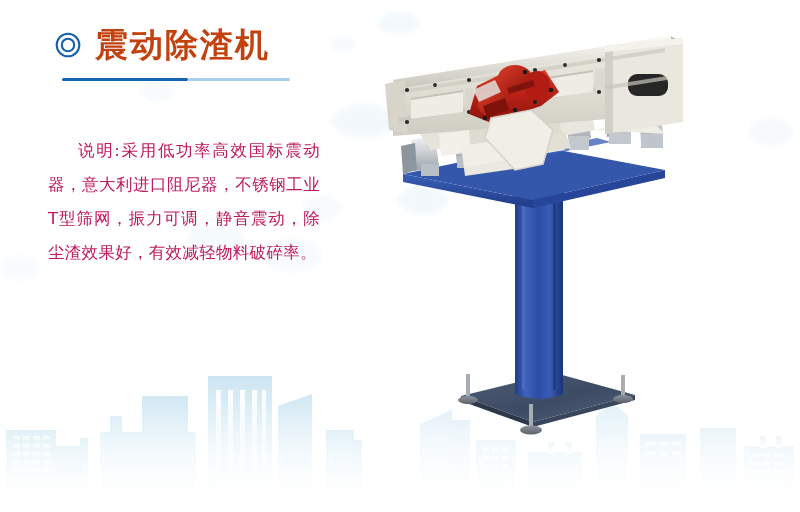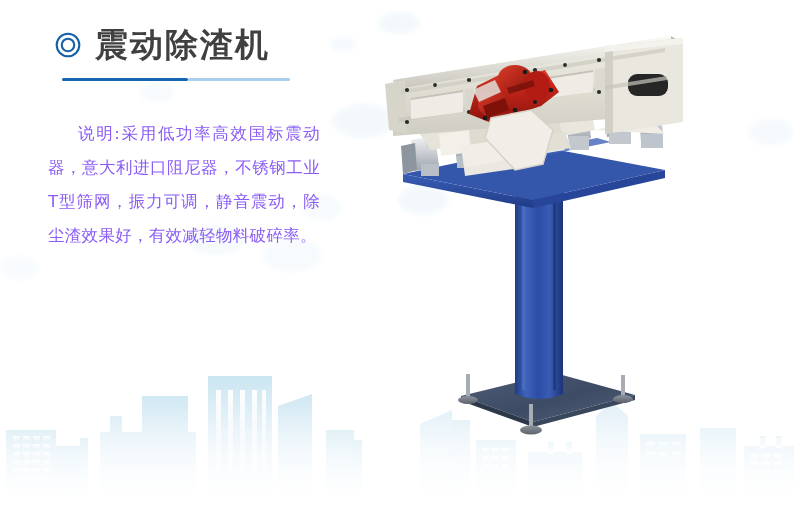--- a/index.html
+++ b/index.html
@@ -76,21 +76,21 @@
   }
   .ring-icon {
     width: 26px;
     height: 26px;
     flex: none;
     display: block;
   }
   .page-title {
     font-size: 33px;
     font-weight: bold;
-    color: #404040;
+    color: #c2410c;
     letter-spacing: 2px;
     line-height: 1;
     white-space: nowrap;
   }
   .title-rule {
     position: relative;
     margin-top: 17px;
     margin-left: 7px;
     width: 228px;
     height: 3px;
@@ -107,24 +107,24 @@
     left: 126px; top: 0;
     width: 102px; height: 3px;
     background: #a9cdea;
     border-radius: 2px;
   }
 
   
   .desc {
     position: absolute;
     left: 48px;
-    top: 100px;
+    top: 117px;
     width: 272px;
     font-size: 16.5px;
-    color: #8b5cf6;
+    color: #be185d;
     line-height: 34px;
     text-align: justify;
     text-indent: 30px;
     letter-spacing: .3px;
   }
 
   
   .machine {
     position: absolute;
     left: 365px;

